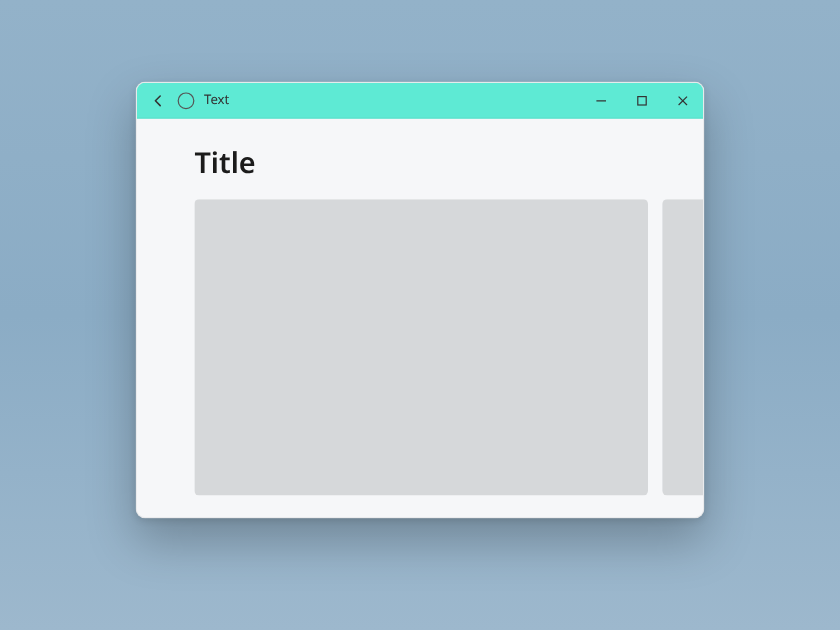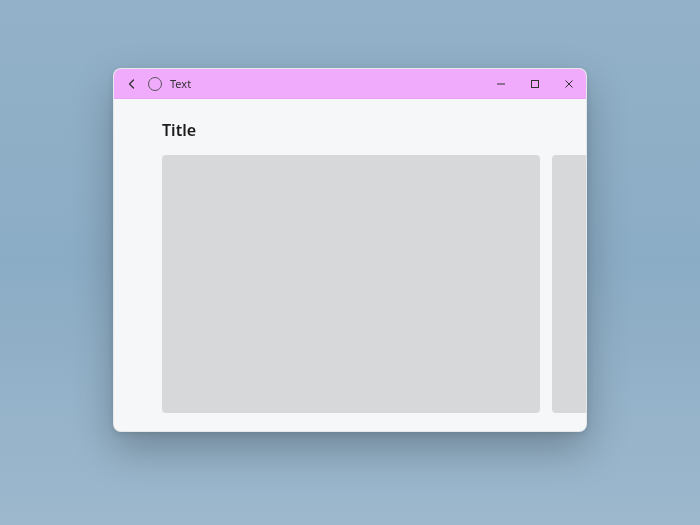--- a/index.html
+++ b/index.html
@@ -24,21 +24,21 @@
     flex-direction: column;
     border: 1px solid rgba(0,0,0,0.06);
   }
 
   
   .titlebar {
     height: 30px;
     display: flex;
     align-items: center;
     padding: 0 0 0 10px;
-    background: #f0abfc;
+    background: #5eead4;
     border-bottom: 1px solid rgba(0,0,0,0.04);
   }
   .titlebar-left { display: flex; align-items: center; gap: 8px; }
   .back-btn {
     width: 16px; height: 16px;
     display: flex; align-items: center; justify-content: center;
     cursor: pointer;
     color: #333;
   }
   .app-icon {
@@ -65,21 +65,21 @@
 
   
   .content {
     flex: 1;
     display: flex;
     padding: 20px 0 18px 48px;
     flex-direction: column;
     overflow: hidden;
   }
   .page-title {
-    font-size: 16px;
+    font-size: 24px;
     font-weight: 600;
     color: #1b1b1b;
     margin-bottom: 14px;
   }
   .card-row {
     flex: 1;
     display: flex;
     gap: 12px;
     overflow: hidden;
   }

